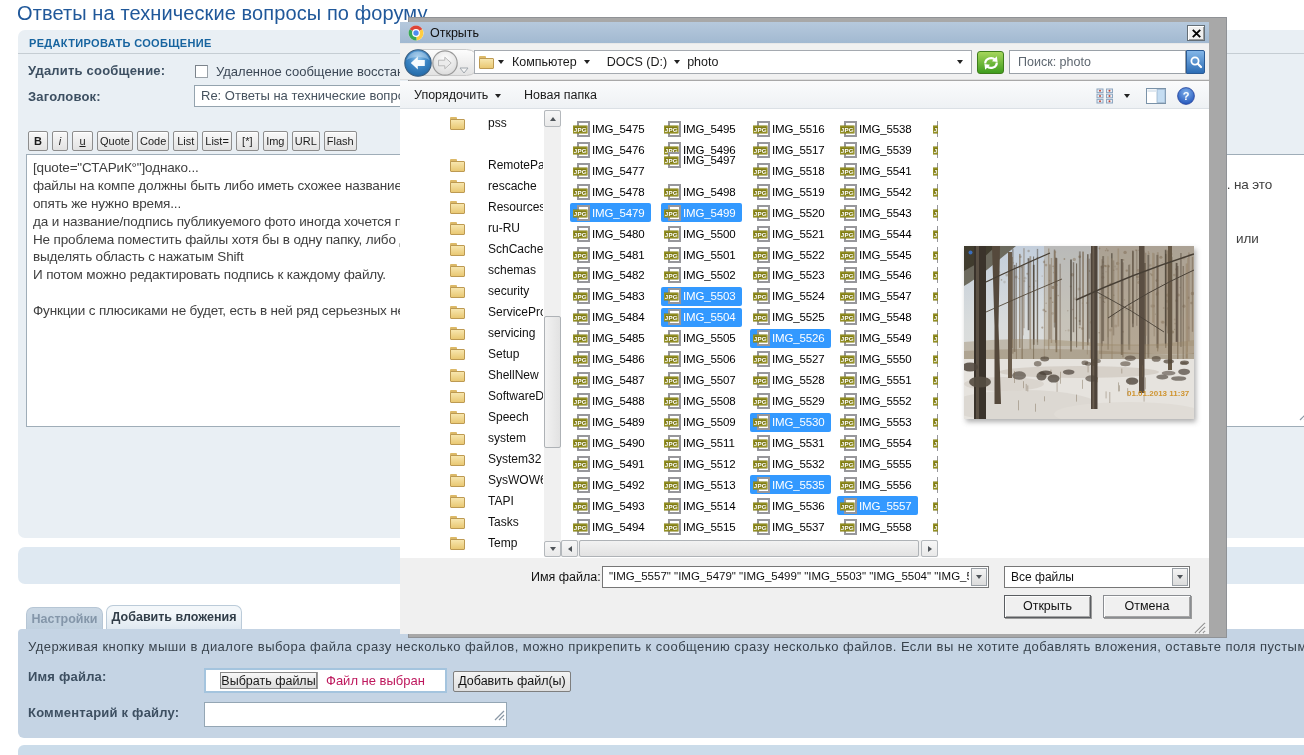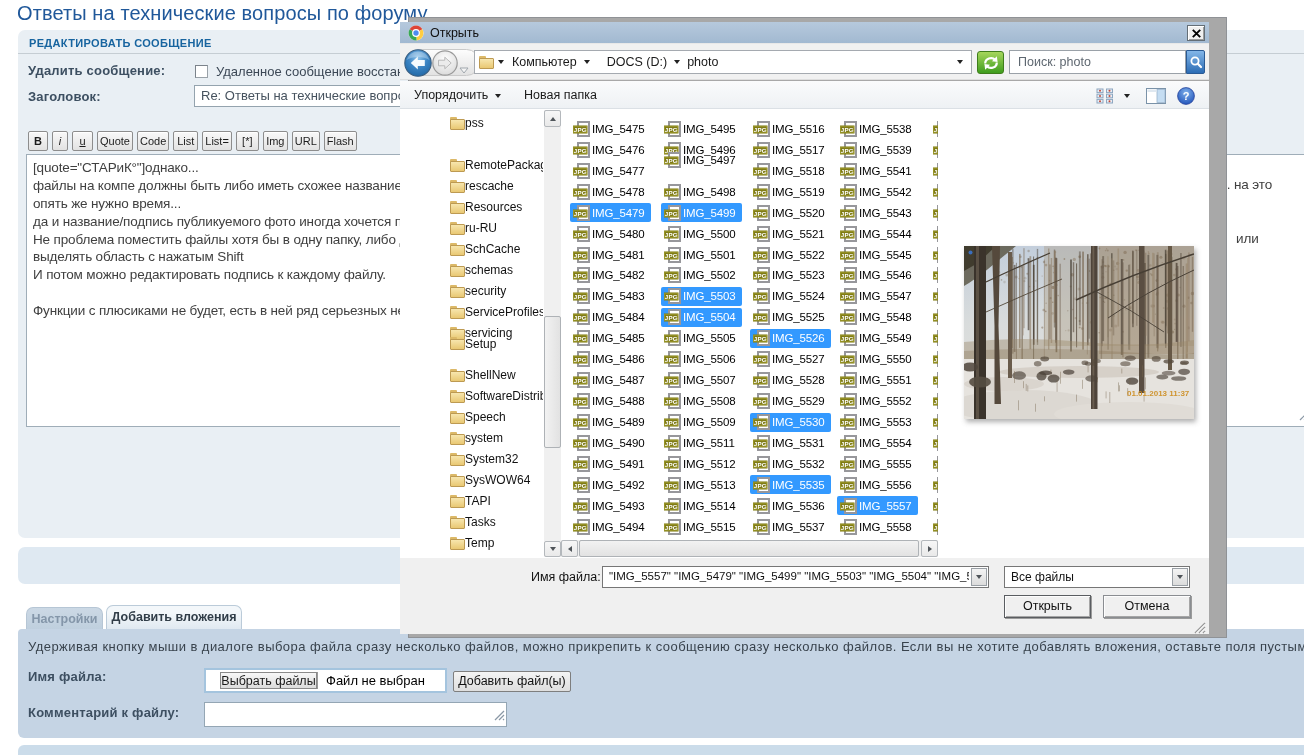--- a/index.html
+++ b/index.html
@@ -27,21 +27,21 @@
 .strip2 { left:6px; top:547px; width:1302px; height:37px; background:#dfe9f2; border-radius:7px; }
 .tab1 { left:14px; top:607px; width:77px; height:22px; border-radius:7px 7px 0 0; border:1px solid #b6c6d5; border-bottom:none;
   background:linear-gradient(#ccd9e5,#bfcfde); color:#8496a9; font-size:12.5px; font-weight:bold; text-align:center; line-height:22px; }
 .tab2 { left:94px; top:605px; width:136px; height:24px; border-radius:7px 7px 0 0; border:1px solid #bbcbd9; border-bottom:none;
   background:linear-gradient(#f3f7fa 30%,#e0e9f1); color:#313d48; font-size:12.5px; font-weight:bold; text-align:center; line-height:23px; }
 .tabpanel { left:6px; top:629px; width:1302px; height:109px; background:#c5d4e4; border-radius:4px 4px 6px 6px; }
 .tpline { left:16px; top:639px; width:1600px; font-size:13px; color:#39434d; white-space:nowrap; letter-spacing:0.45px; }
 .fgroup { left:192px; top:668px; width:243px; height:25px; background:#fff; border:2px solid #a4c4de; }
 .selbtn { left:2px; top:2px; width:97px; height:17px; background:linear-gradient(#f7f7f7,#dcdcdc); border:1px solid #8a8a8a;
   font-size:12.5px; color:#1a1a1a; text-align:center; line-height:16px; box-shadow:1px 0 0 #9a9a9a; }
-.nofile { left:108px; top:3px; font-size:13px; color:#000000; }
+.nofile { left:108px; top:3px; font-size:13px; color:#be185d; }
 .addbtn { left:441px; top:671px; width:118px; height:21px; background:linear-gradient(#f4f4f4,#dedede); border:1px solid #7e7e7e;
   border-radius:2px; font-size:12.5px; color:#111; text-align:center; line-height:19px; }
 .cbox { left:192px; top:702px; width:303px; height:25px; background:#fff; border:1px solid #94a6b4; }
 .strip3 { left:6px; top:745px; width:1302px; height:14px; background:#cbdcea; border-radius:6px 6px 0 0; }
 
 
 .dlg { left:396px; top:17px; width:819px; height:621px; background:#a8a8a8; border:1px solid #8f9296; z-index:10; }
 .dz { position:absolute; z-index:11; }
 .titlebar { left:400px; top:22px; width:809px; height:21px; background:linear-gradient(#b6c9dd,#a2b9d1); }
 .dtitle { left:430px; top:26px; font-size:12.5px; color:#101010; }
@@ -58,21 +58,21 @@
 .refreshbtn { left:977px; top:51px; width:27px; height:23px; background:linear-gradient(#a6d65c,#3f9d1e); border:1px solid #3f7d1c;
   border-radius:3px; display:flex; align-items:center; justify-content:center; }
 .toolbar { left:400px; top:81px; width:809px; height:28px; background:linear-gradient(#fafbfc,#eef1f4); border-bottom:1px solid #dbe0e5; }
 .tbt { top:88px; font-size:12.5px; color:#1a1a1a; }
 .browse { left:400px; top:109px; width:809px; height:449px; background:#fff; }
 .tree { left:400px; top:110px; width:143px; height:446px; overflow:hidden; }
 .ti { position:absolute; left:0; width:200px; height:21px; display:flex; align-items:center; }
 .fol { position:relative; width:15px; height:13px; margin-left:50px; flex:none; }
 .fol::before { content:""; position:absolute; left:0; top:0; width:7px; height:4px; background:#dcb968; border-radius:1px 1px 0 0; }
 .fol::after { content:""; position:absolute; left:0; top:2px; width:15px; height:11px; background:linear-gradient(#f7e6ae,#e9c873); border:1px solid #bd9a52; border-radius:1px; }
-.tn { margin-left:0; font-size:12px; color:#111; white-space:nowrap; }
+.tn { margin-left:23px; font-size:12px; color:#111; white-space:nowrap; }
 .vsb { left:544px; top:110px; width:17px; height:447px; background:#f0f0f0; }
 .flist { left:561px; top:110px; width:377px; height:430px; overflow:hidden; }
 .fi { position:absolute; width:81px; height:19px; display:flex; align-items:center; border-radius:2px; }
 .fi.sel { background:#3399ff; }
 .fi.sel .fn { color:#fff; }
 .jic { width:17px; height:16px; margin-left:3px; flex:none; }
 .fn { margin-left:2px; font-size:11.5px; letter-spacing:-0.15px; color:#000; white-space:nowrap; }
 .hsb { left:561px; top:540px; width:377px; height:17px; background:#f0f0f0; }
 .sbtn { position:absolute; background:linear-gradient(#f7f7f7,#e9e9e9); border:1px solid #b4b8bc; border-radius:2px;
   display:flex; align-items:center; justify-content:center; }
@@ -304,21 +304,21 @@
       <span class="tn">security</span>
     </div>
 <div class="ti" style="top:191.5px">
       <span class="fol"></span>
       <span class="tn">ServiceProfiles</span>
     </div>
 <div class="ti" style="top:212.5px">
       <span class="fol"></span>
       <span class="tn">servicing</span>
     </div>
-<div class="ti" style="top:223px">
+<div class="ti" style="top:233px">
       <span class="fol"></span>
       <span class="tn">Setup</span>
     </div>
 <div class="ti" style="top:254.5px">
       <span class="fol"></span>
       <span class="tn">ShellNew</span>
     </div>
 <div class="ti" style="top:275.5px">
       <span class="fol"></span>
       <span class="tn">SoftwareDistribution</span>

